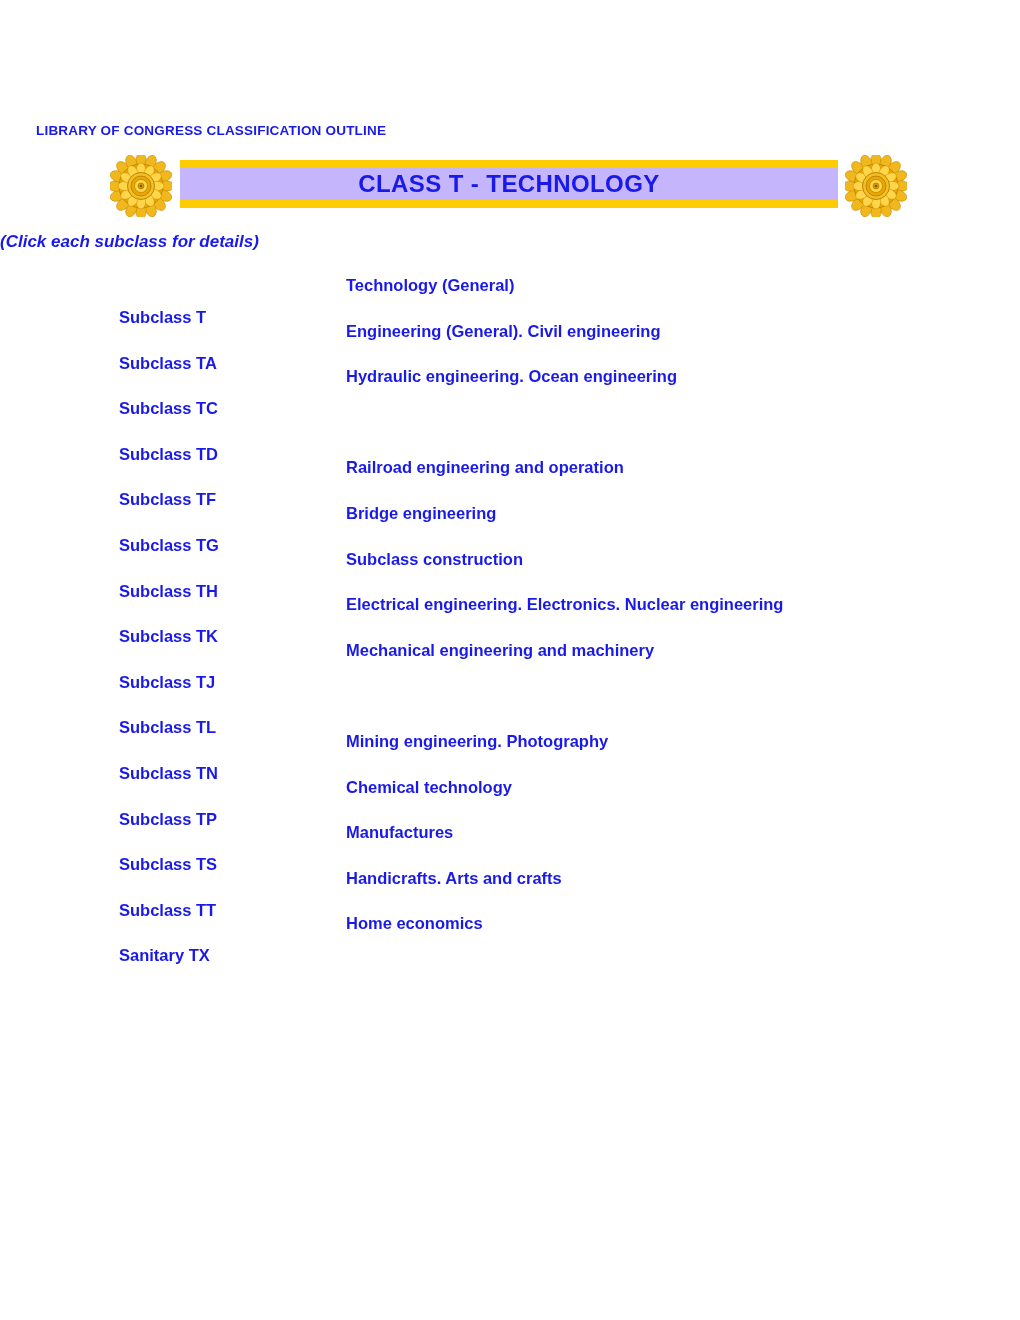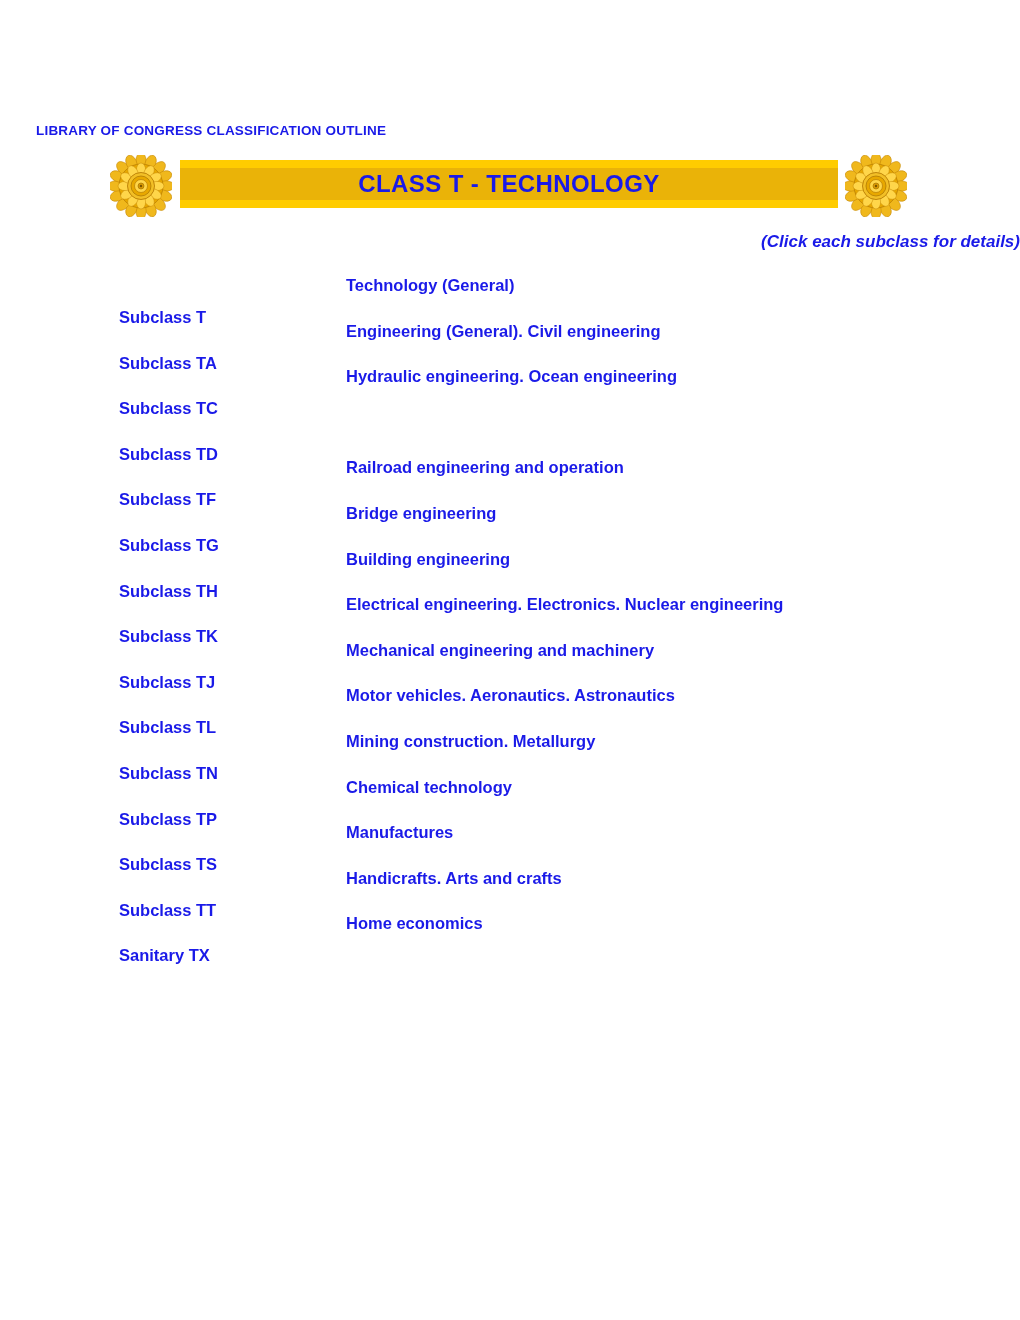--- a/index.html
+++ b/index.html
@@ -40,21 +40,21 @@
     left: 0;
     width: 1020px;
     height: 62px;
   }
   .banner {
     position: absolute;
     left: 180px;
     top: 5px;
     width: 658px;
     height: 48px;
-    background: #eab308;
+    background: #c4b5fd;
     box-sizing: border-box;
   }
   .banner .bar-top,
   .banner .bar-bottom {
     position: absolute;
     left: 0;
     width: 100%;
     height: 8px;
     background: #ffcc00;
   }
@@ -86,21 +86,21 @@
   .rosette.left  { left: 110px; }
   .rosette.right { left: 845px; }
   .rosette svg { display: block; width: 62px; height: 62px; }
 
   
   .subtitle {
     position: absolute;
     top: 232px;
     left: 0;
     width: 1020px;
-    text-align: right;
+    text-align: left;
     color: #1a1ae8;
     font-size: 17px;
     font-weight: bold;
     font-style: italic;
   }
 
   
   .subclass-list {
     position: absolute;
     top: 276px;
@@ -268,41 +268,40 @@
     <span class="subclass-title">Railroad engineering and operation</span>
   </div>
 
   <div class="subclass-row">
     <span class="subclass-code">Subclass TG</span>
     <span class="subclass-title">Bridge engineering</span>
   </div>
 
   <div class="subclass-row">
     <span class="subclass-code">Subclass TH</span>
-    <span class="subclass-title">Building engineering</span>
+    <span class="subclass-title">Subclass construction</span>
   </div>
 
   <div class="subclass-row">
     <span class="subclass-code">Subclass TK</span>
     <span class="subclass-title">Electrical engineering.  Electronics.  Nuclear engineering</span>
   </div>
 
   <div class="subclass-row">
     <span class="subclass-code">Subclass TJ</span>
     <span class="subclass-title">Mechanical engineering and machinery</span>
   </div>
 
   <div class="subclass-row">
     <span class="subclass-code">Subclass TL</span>
-    <span class="subclass-title">Motor vehicles.  Aeronautics.  Astronautics</span>
   </div>
 
   <div class="subclass-row">
     <span class="subclass-code">Subclass TN</span>
-    <span class="subclass-title">Mining construction.  Metallurgy</span>
+    <span class="subclass-title">Mining engineering.  Photography</span>
   </div>
 
   <div class="subclass-row">
     <span class="subclass-code">Subclass TP</span>
     <span class="subclass-title">Chemical technology</span>
   </div>
 
 
   <div class="subclass-row">
     <span class="subclass-code">Subclass TS</span>

